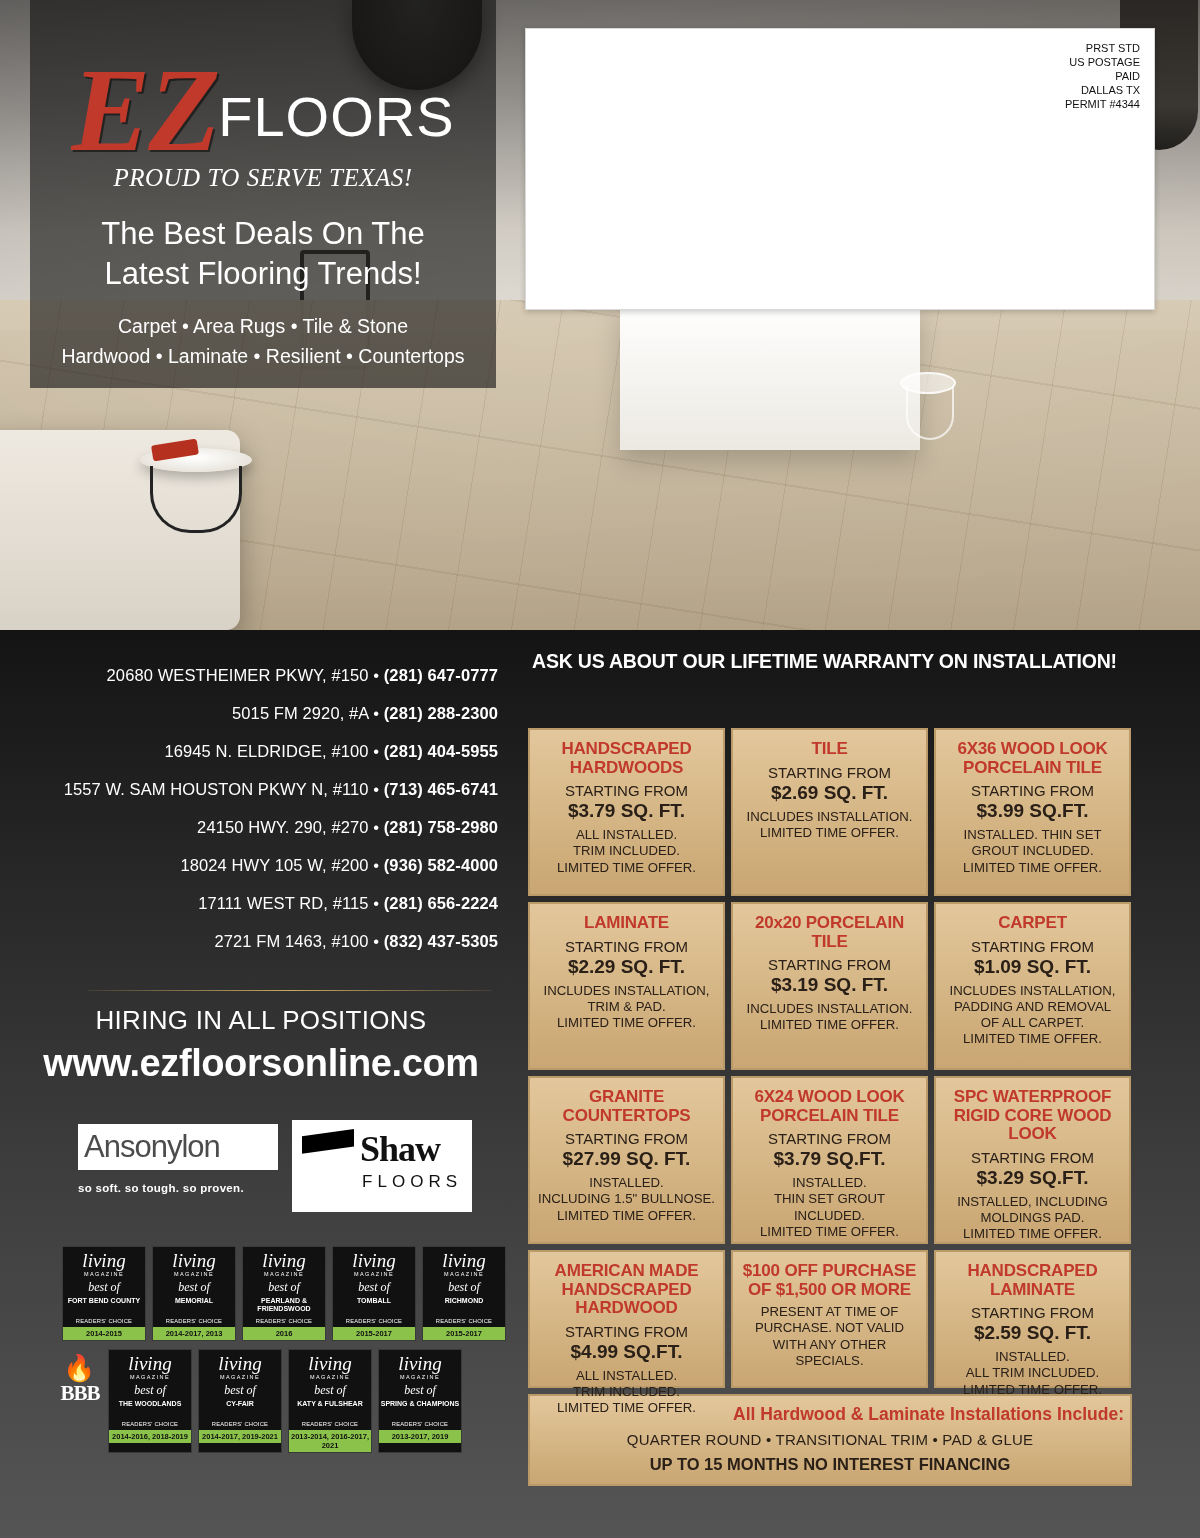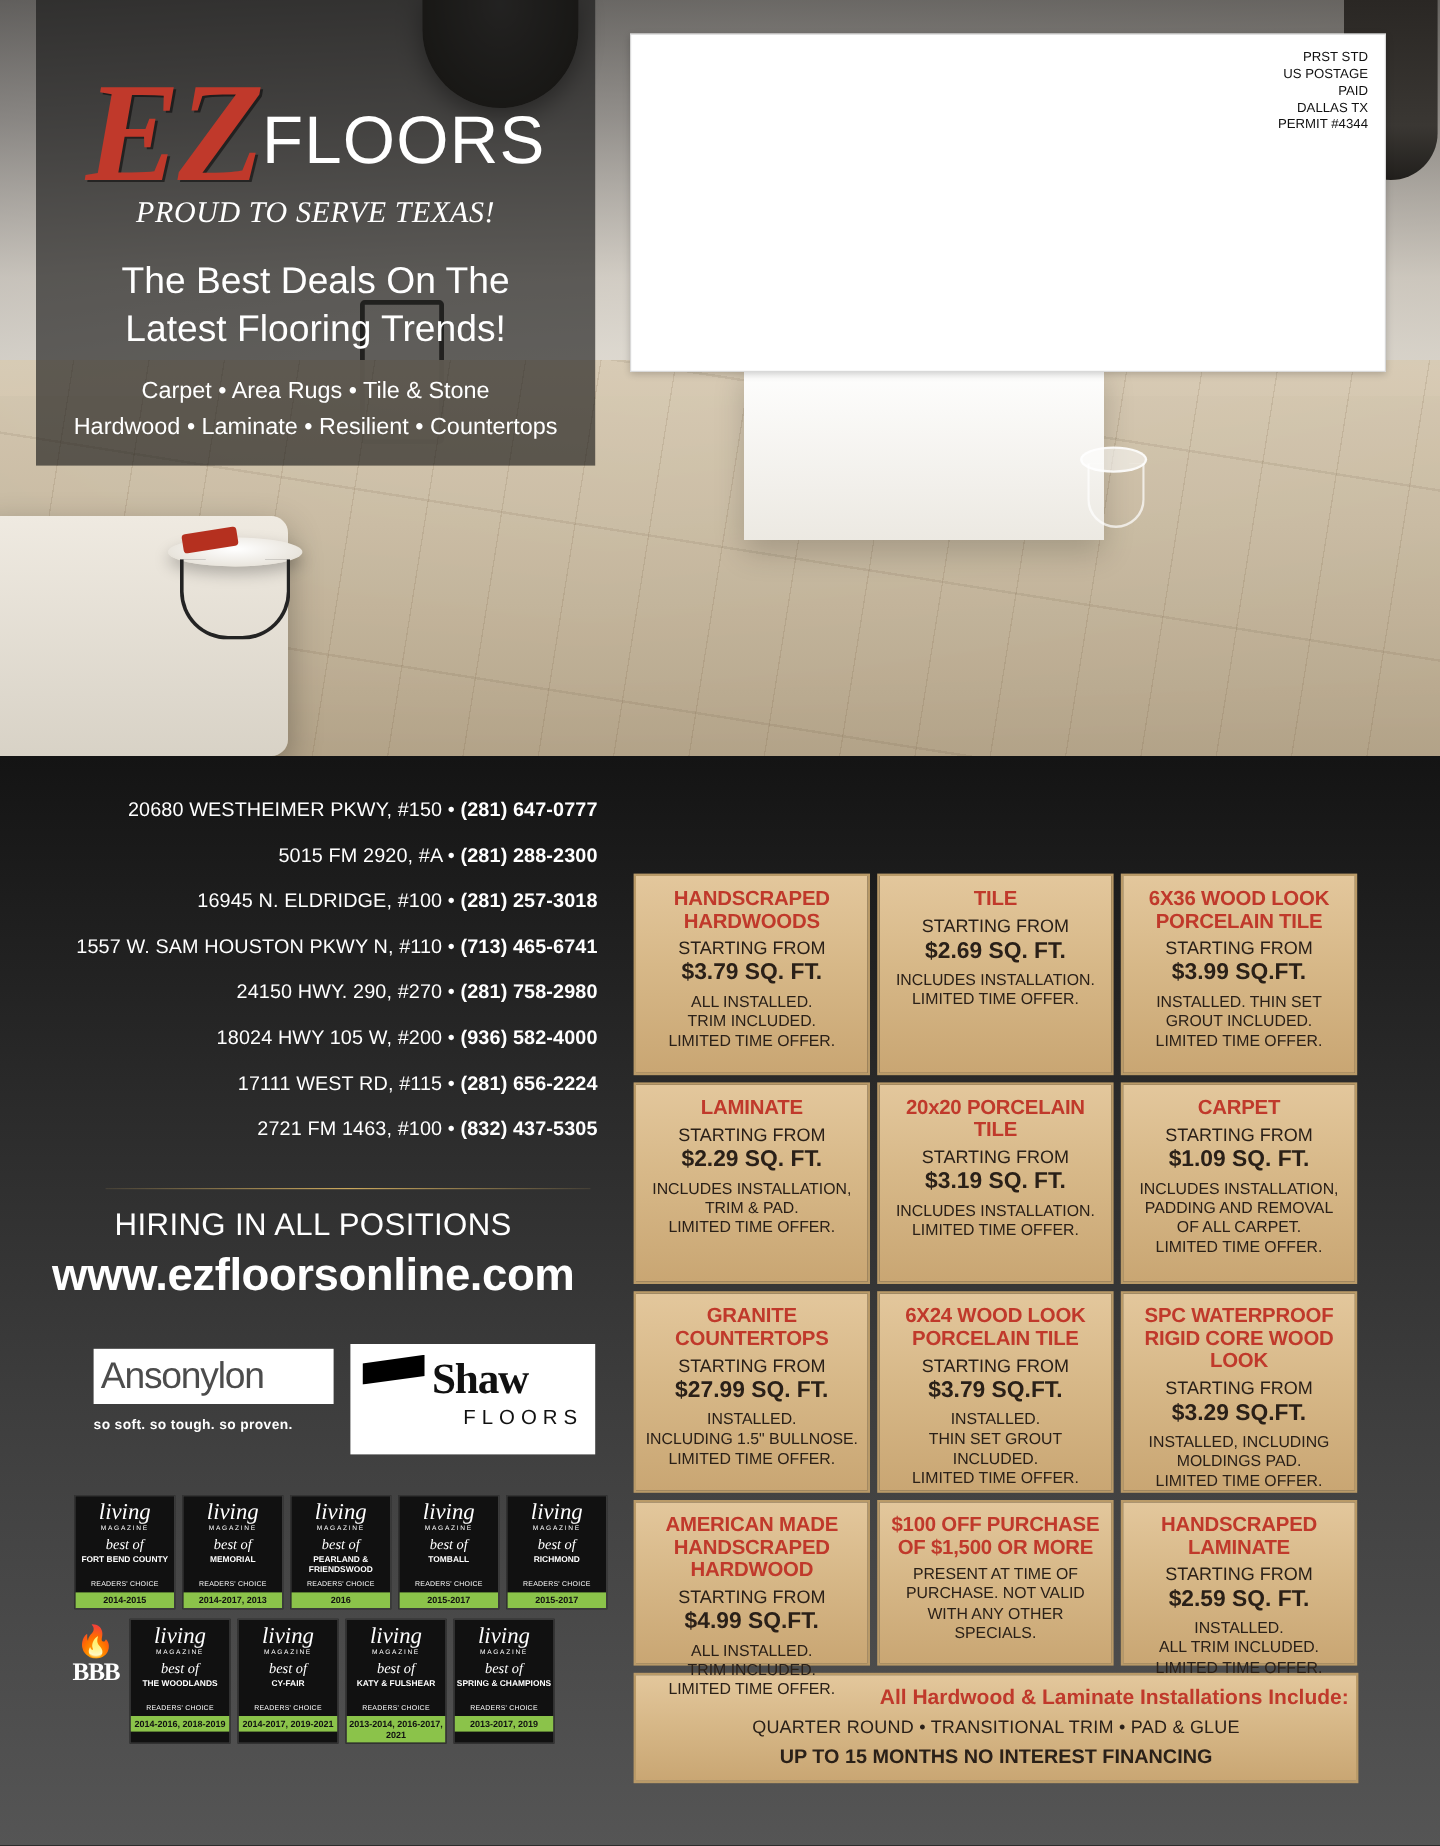--- a/index.html
+++ b/index.html
@@ -225,21 +225,21 @@
     background:#ffffff; width:200px; height:46px; display:flex; align-items:center;
     justify-content:flex-start; padding-left:6px;
   }
   .anso-word { font-size:31px; font-weight:700; color:#111; letter-spacing:-1px; }
   .anso-word span { color:#4c4c4c; font-weight:400; }
   .anso-bot {
     width:200px; height:16px; margin-top:12px; font-size:11.5px; font-weight:700;
     color:#ffffff; letter-spacing:.3px;
   }
   .shaw {
-    position:absolute; left:222px; top:-4px; width:204px; height:92px; background:#ffffff;
+    position:absolute; left:222px; top:-4px; width:180px; height:92px; background:#ffffff;
     padding:8px 10px;
   }
   .shaw-row { display:flex; align-items:center; }
   .shaw-mark {
     width:52px; height:40px; background:#000;
     clip-path: polygon(0 18%, 100% 0, 100% 44%, 0 62%, 0 18%);
     margin-right:6px;
   }
   .shaw-name { font-family:"Liberation Serif", serif; font-size:36px; font-weight:700; color:#111; letter-spacing:-1px; }
   .shaw-sub { font-size:17px; letter-spacing:5px; color:#111; text-align:right; margin-top:2px; }
@@ -339,21 +339,21 @@
     <div>DALLAS TX</div>
     <div>PERMIT #4344</div>
   </div>
 </div>
 
 <div id="lower">
 
   <div id="locations">
       <div class="loc"><span>20680 WESTHEIMER PKWY, #150 • </span><b>(281) 647-0777</b></div>
       <div class="loc"><span>5015 FM 2920, #A • </span><b>(281) 288-2300</b></div>
-      <div class="loc"><span>16945 N. ELDRIDGE, #100 • </span><b>(281) 257-3018</b></div>
+      <div class="loc"><span>16945 N. ELDRIDGE, #100 • </span><b>(281) 404-5955</b></div>
       <div class="loc"><span>1557 W. SAM HOUSTON PKWY N, #110 • </span><b>(713) 465-6741</b></div>
       <div class="loc"><span>24150 HWY. 290, #270 • </span><b>(281) 758-2980</b></div>
       <div class="loc"><span>18024 HWY 105 W, #200 • </span><b>(936) 582-4000</b></div>
       <div class="loc"><span>17111 WEST RD, #115 • </span><b>(281) 656-2224</b></div>
       <div class="loc"><span>2721 FM 1463, #100 • </span><b>(832) 437-5305</b></div>
     </div>
 
   <div class="divider"></div>
 
   <div id="hiring">HIRING IN ALL POSITIONS</div>
@@ -452,20 +452,21 @@
           <div class="yr">2013-2017, 2019</div>
         </div>
       </div>
   </div>
 
   <div id="bbb">
     <div class="flame">🔥</div>
     <div class="txt">BBB</div>
   </div>
 
+  <div id="warranty">ASK US ABOUT OUR LIFETIME WARRANTY ON INSTALLATION!</div>
 
   <div id="grid">
     <div class="grid-row" id="row0">
         <div class="cell h1">
           <div class="title">HANDSCRAPED HARDWOODS</div>
           <div class="from">STARTING FROM</div>
           <div class="price">$3.79 SQ. FT.</div>
           <div class="detail">
             <div>ALL  INSTALLED.</div>
             <div>TRIM INCLUDED.</div>

